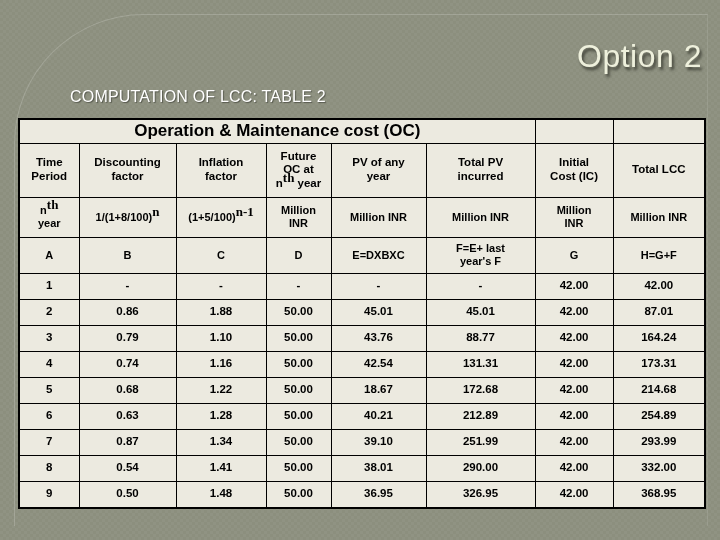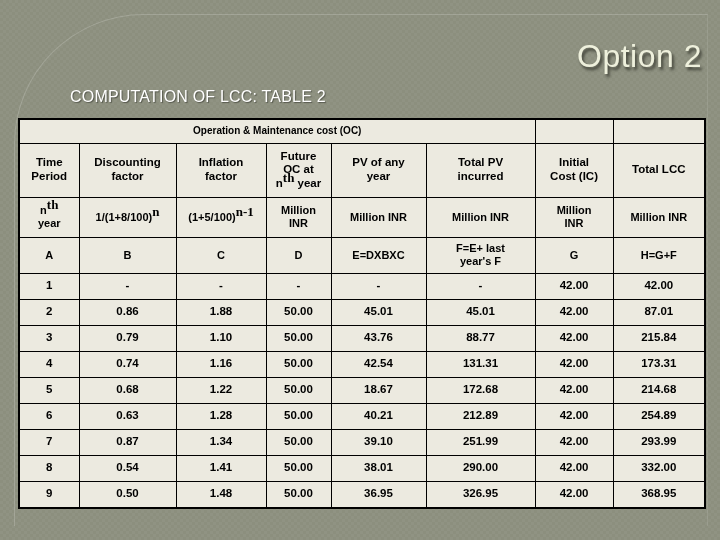--- a/index.html
+++ b/index.html
@@ -81,21 +81,21 @@
     border: 1px solid #000;
     background: #eceae0;
     text-align: center;
     vertical-align: middle;
     padding: 0 2px;
     color: #000;
     font-weight: bold;
     line-height: 1.18;
   }
   .blue { color: #1c62c9; }
-  .hdr-group { height: 24px; font-size: 10px; }
+  .hdr-group { height: 24px; font-size: 17px; }
   .hdr-main  { height: 54px; font-size: 11.5px; margin-left: 8px; }
   .hdr-unit  { height: 40px; font-size: 11px; }
   .hdr-letter{ height: 36px; font-size: 11px; }
   .data-row td { height: 25px; font-size: 11.5px; font-weight: bold; }
   .blank-cell { background: #eceae0; }
   sup { font-size: 13px; vertical-align: super; line-height: 0; font-family: Liberation Serif, serif; }
 </style>
 </head>
 <body>
 
@@ -215,21 +215,21 @@
         <td class="blue">87.01</td>
       </tr>
       <tr class="data-row">
         <td class="blue">3</td>
         <td>0.79</td>
         <td>1.10</td>
         <td>50.00</td>
         <td>43.76</td>
         <td>88.77</td>
         <td>42.00</td>
-        <td class="blue">215.84</td>
+        <td class="blue">164.24</td>
       </tr>
       <tr class="data-row">
         <td class="blue">4</td>
         <td>0.74</td>
         <td>1.16</td>
         <td>50.00</td>
         <td>42.54</td>
         <td>131.31</td>
         <td>42.00</td>
         <td class="blue">173.31</td>

